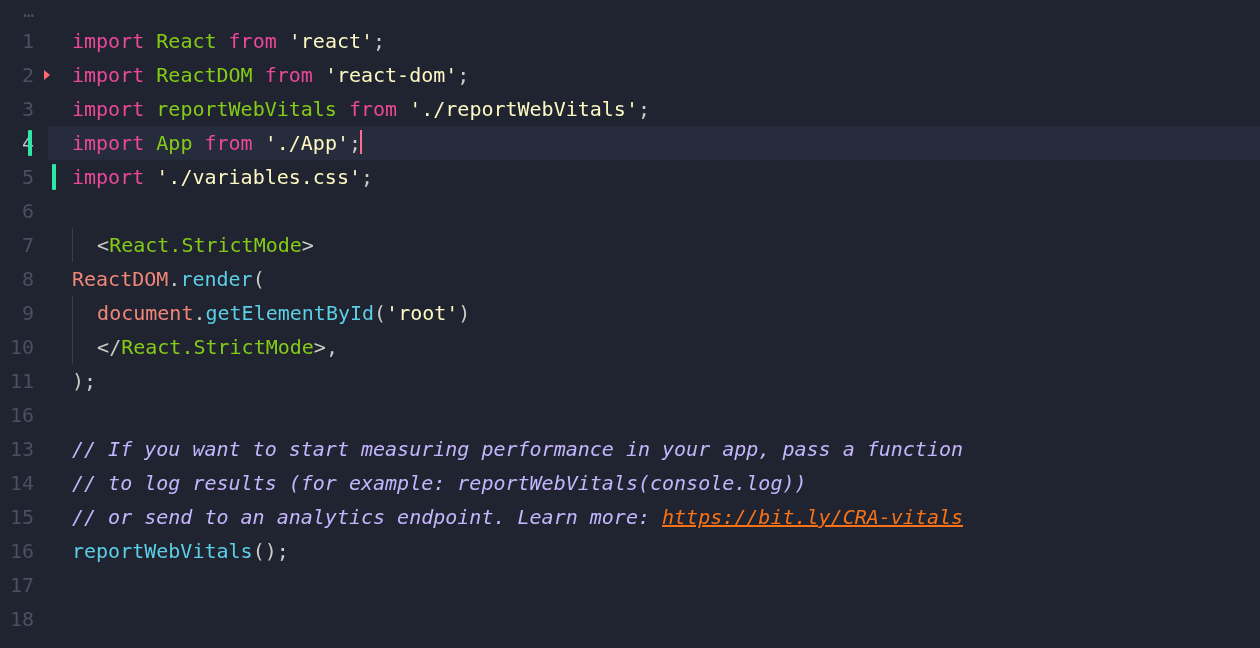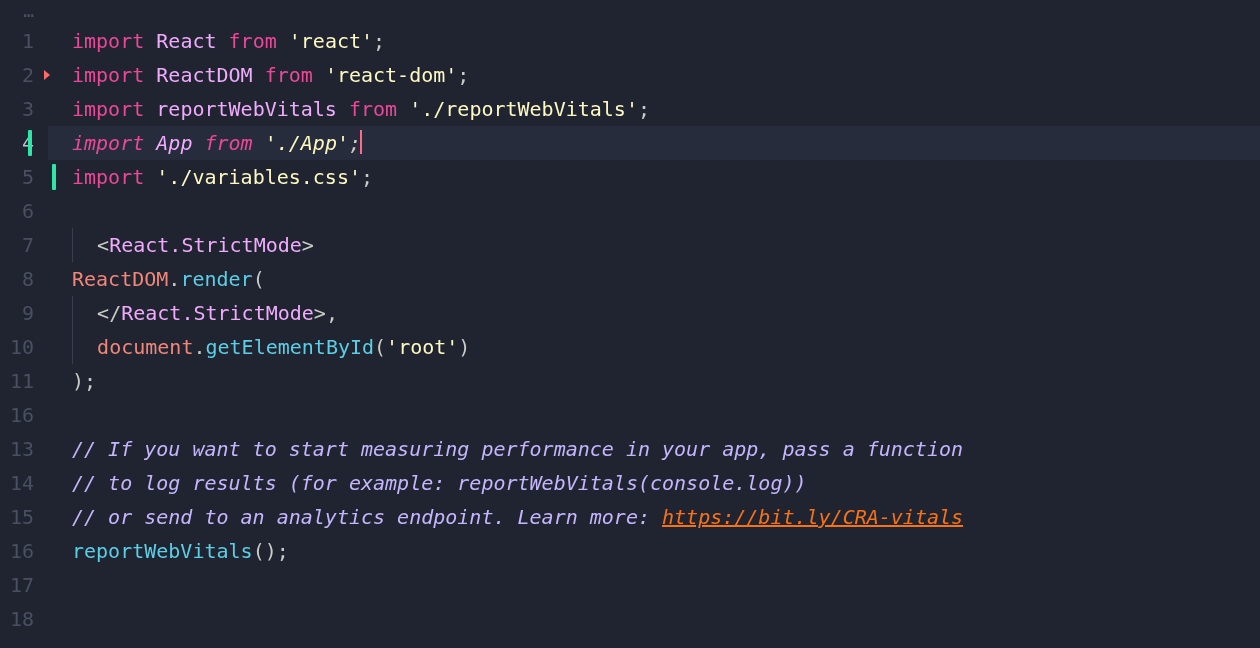--- a/index.html
+++ b/index.html
@@ -69,33 +69,32 @@
     bottom: 4px;
     width: 4px;
     background: #2ee6a6;
     border-radius: 1px;
   }
   .line.current {
     background: #262c3b;
     margin-left: -24px;
     padding-left: 24px;
     margin-right: 0;
-    font-style: italic;
   }
   .line .cursor {
     display: inline-block;
     width: 2px;
     height: 24px;
     background: #ff6b8b;
     vertical-align: -4px;
     margin-left: -1px;
   }
 
   .tok-kw    { color: #ec4899; }
-  .tok-type  { color: #f0abfc; }
+  .tok-type  { color: #84cc16; }
   .tok-str   { color: #fef9c3; }
   .tok-punct { color: #cbccc6; }
   .tok-func  { color: #5ccfe6; }
   .tok-obj   { color: #f28779; }
   .tok-comment { color: #c4b5fd; font-style: italic; }
   .tok-url   { color: #f97316; font-style: italic; text-decoration: underline; }
   .tok-indent { display:inline-block; border-left:1px solid #3a3f4d; }
 
   .code-content { position: relative; }
 </style>
@@ -130,22 +129,22 @@
     <div class="ellipsis-space"></div>
     <div class="code-content" id="code-lines">
         <div class="line"><span class="tok-kw">import </span><span class="tok-type">React</span><span class="tok-kw"> from </span><span class="tok-str">'react'</span><span class="tok-punct">;</span></div>
         <div class="line"><span class="tok-kw">import </span><span class="tok-type">ReactDOM</span><span class="tok-kw"> from </span><span class="tok-str">'react-dom'</span><span class="tok-punct">;</span></div>
         <div class="line"><span class="tok-kw">import </span><span class="tok-type">reportWebVitals</span><span class="tok-kw"> from </span><span class="tok-str">'./reportWebVitals'</span><span class="tok-punct">;</span></div>
         <div class="line current"><span class="diff-mark"></span><span class="tok-kw">import </span><span class="tok-type">App</span><span class="tok-kw"> from </span><span class="tok-str">'./App'</span><span class="tok-punct">;</span><span class="cursor"></span></div>
         <div class="line"><span class="diff-mark"></span><span class="tok-kw">import </span><span class="tok-str">'./variables.css'</span><span class="tok-punct">;</span></div>
         <div class="line"></div>
         <div class="line"><span class="tok-indent">  </span><span class="tok-punct">&lt;</span><span class="tok-type">React.StrictMode</span><span class="tok-punct">&gt;</span></div>
         <div class="line"><span class="tok-obj">ReactDOM</span><span class="tok-punct">.</span><span class="tok-func">render</span><span class="tok-punct">(</span></div>
+        <div class="line"><span class="tok-indent">  </span><span class="tok-obj">document</span><span class="tok-punct">.</span><span class="tok-func">getElementById</span><span class="tok-punct">(</span><span class="tok-str">'root'</span><span class="tok-punct">)</span></div>
         <div class="line"><span class="tok-indent">  </span><span class="tok-punct">&lt;/</span><span class="tok-type">React.StrictMode</span><span class="tok-punct">&gt;</span><span class="tok-punct">,</span></div>
-        <div class="line"><span class="tok-indent">  </span><span class="tok-obj">document</span><span class="tok-punct">.</span><span class="tok-func">getElementById</span><span class="tok-punct">(</span><span class="tok-str">'root'</span><span class="tok-punct">)</span></div>
         <div class="line"><span class="tok-punct">);</span></div>
         <div class="line"></div>
         <div class="line"><span class="tok-comment">// If you want to start measuring performance in your app, pass a function</span></div>
         <div class="line"><span class="tok-comment">// to log results (for example: reportWebVitals(console.log))</span></div>
         <div class="line"><span class="tok-comment">// or send to an analytics endpoint. Learn more: </span><span class="tok-url">https://bit.ly/CRA-vitals</span></div>
         <div class="line"><span class="tok-func">reportWebVitals</span><span class="tok-punct">();</span></div>
         <div class="line"></div>
       </div>
   </div>
 </div>

